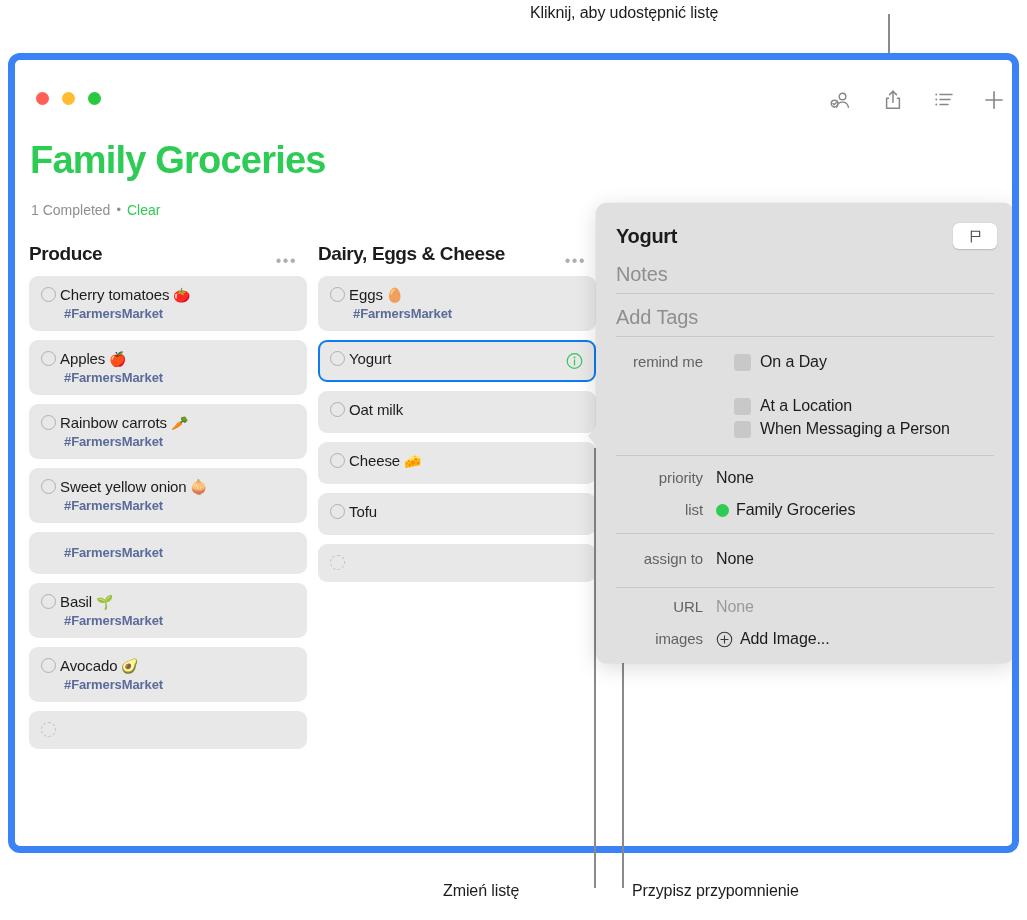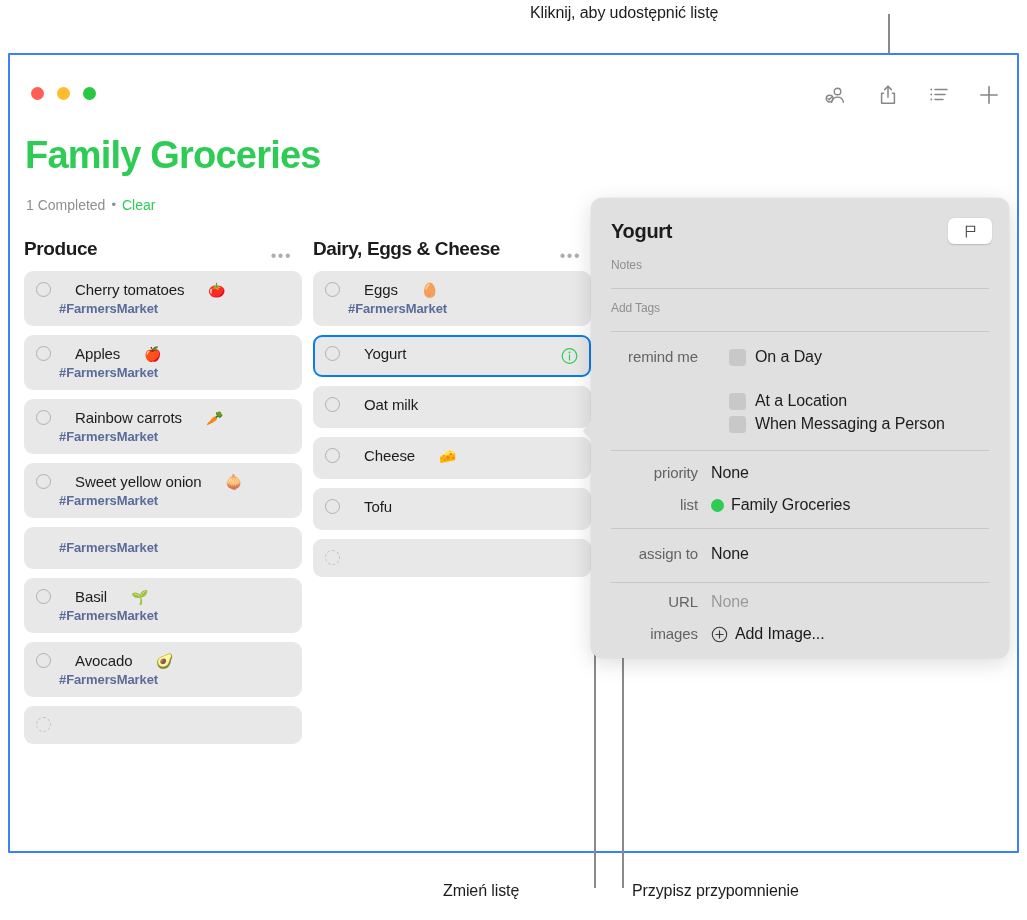--- a/index.html
+++ b/index.html
@@ -33,22 +33,22 @@
   .cl-h { height: 1.5px; }
 
   
   #app-window {
     position: absolute;
     left: 8px;
     top: 53px;
     width: 1011px;
     height: 800px;
     background: #ffffff;
-    border: 2px solid #3b82f6;
-    border-radius: 1px;
+    border: 7px solid #3b82f6;
+    border-radius: 12px;
     overflow: hidden;
     box-sizing: border-box;
   }
 
   
   #titlebar {
     position: absolute;
     left: 0; top: 0;
     width: 100%;
     height: 62px;
@@ -147,21 +147,21 @@
     min-height: 42px;
   }
   .task.selected {
     background: #e8e8e8;
     border: 2px solid #0a7cf0;
     padding: 8px 10px 8px 10px;
   }
   .task-main {
     display: flex;
     align-items: center;
-    gap: 24px;
+    gap: 4px;
   }
   .radio {
     flex: 0 0 auto;
     width: 15px; height: 15px;
     border: 1.5px solid #b0b0b4;
     border-radius: 50%;
     box-sizing: border-box;
   }
   .radio.dashed {
     border-style: dashed;
@@ -233,21 +233,21 @@
     border-radius: 6px;
     display: flex;
     align-items: center;
     justify-content: center;
     box-shadow: 0 0.5px 1.5px rgba(0,0,0,0.18);
     cursor: pointer;
   }
   .pop-field {
     position: absolute;
     left: 20px;
-    font-size: 12px;
+    font-size: 20px;
     color: #8e8e93;
     letter-spacing: -0.1px;
   }
   #pop-notes { top: 60px; }
   #pop-tags  { top: 103px; }
   .divider {
     position: absolute;
     left: 20px;
     width: 378px;
     height: 1px;

